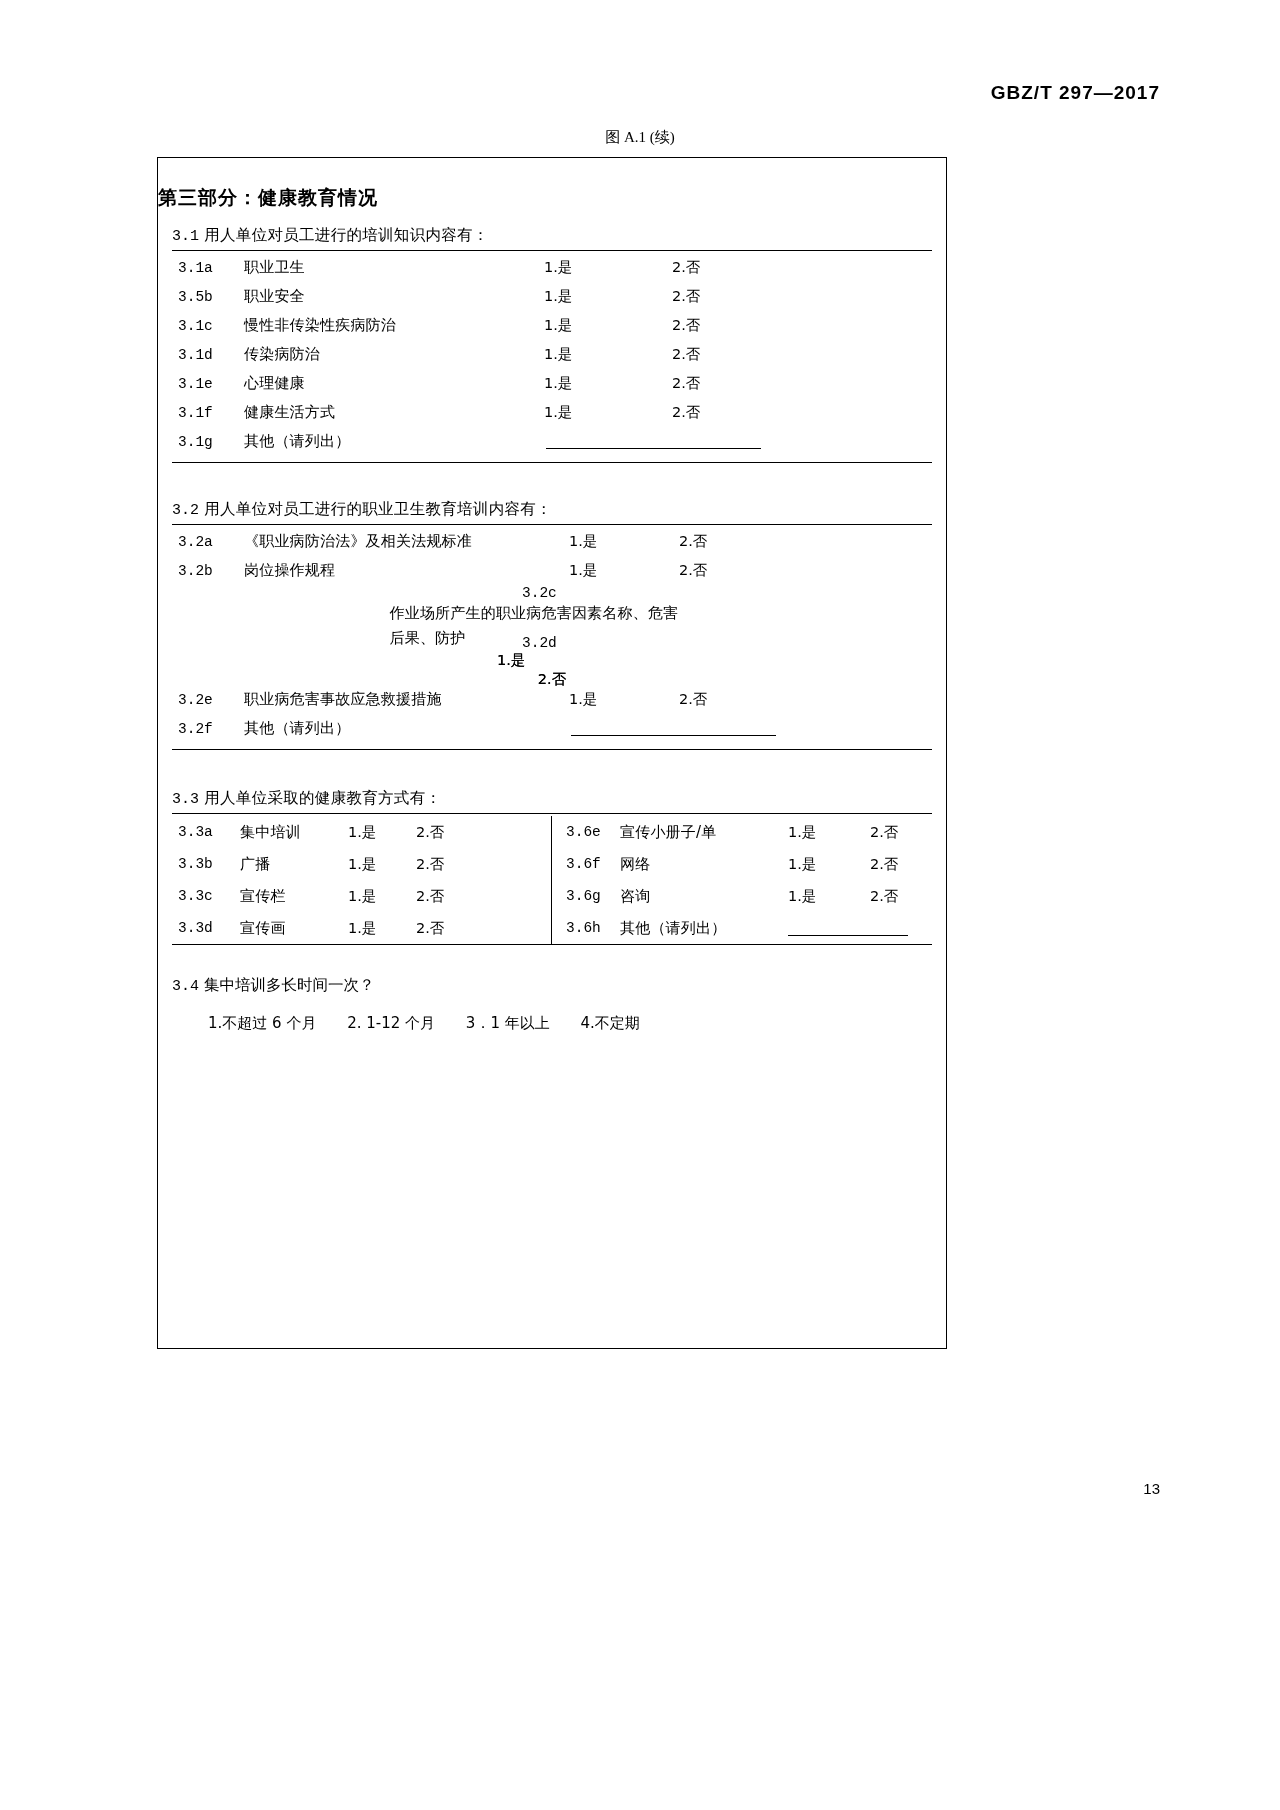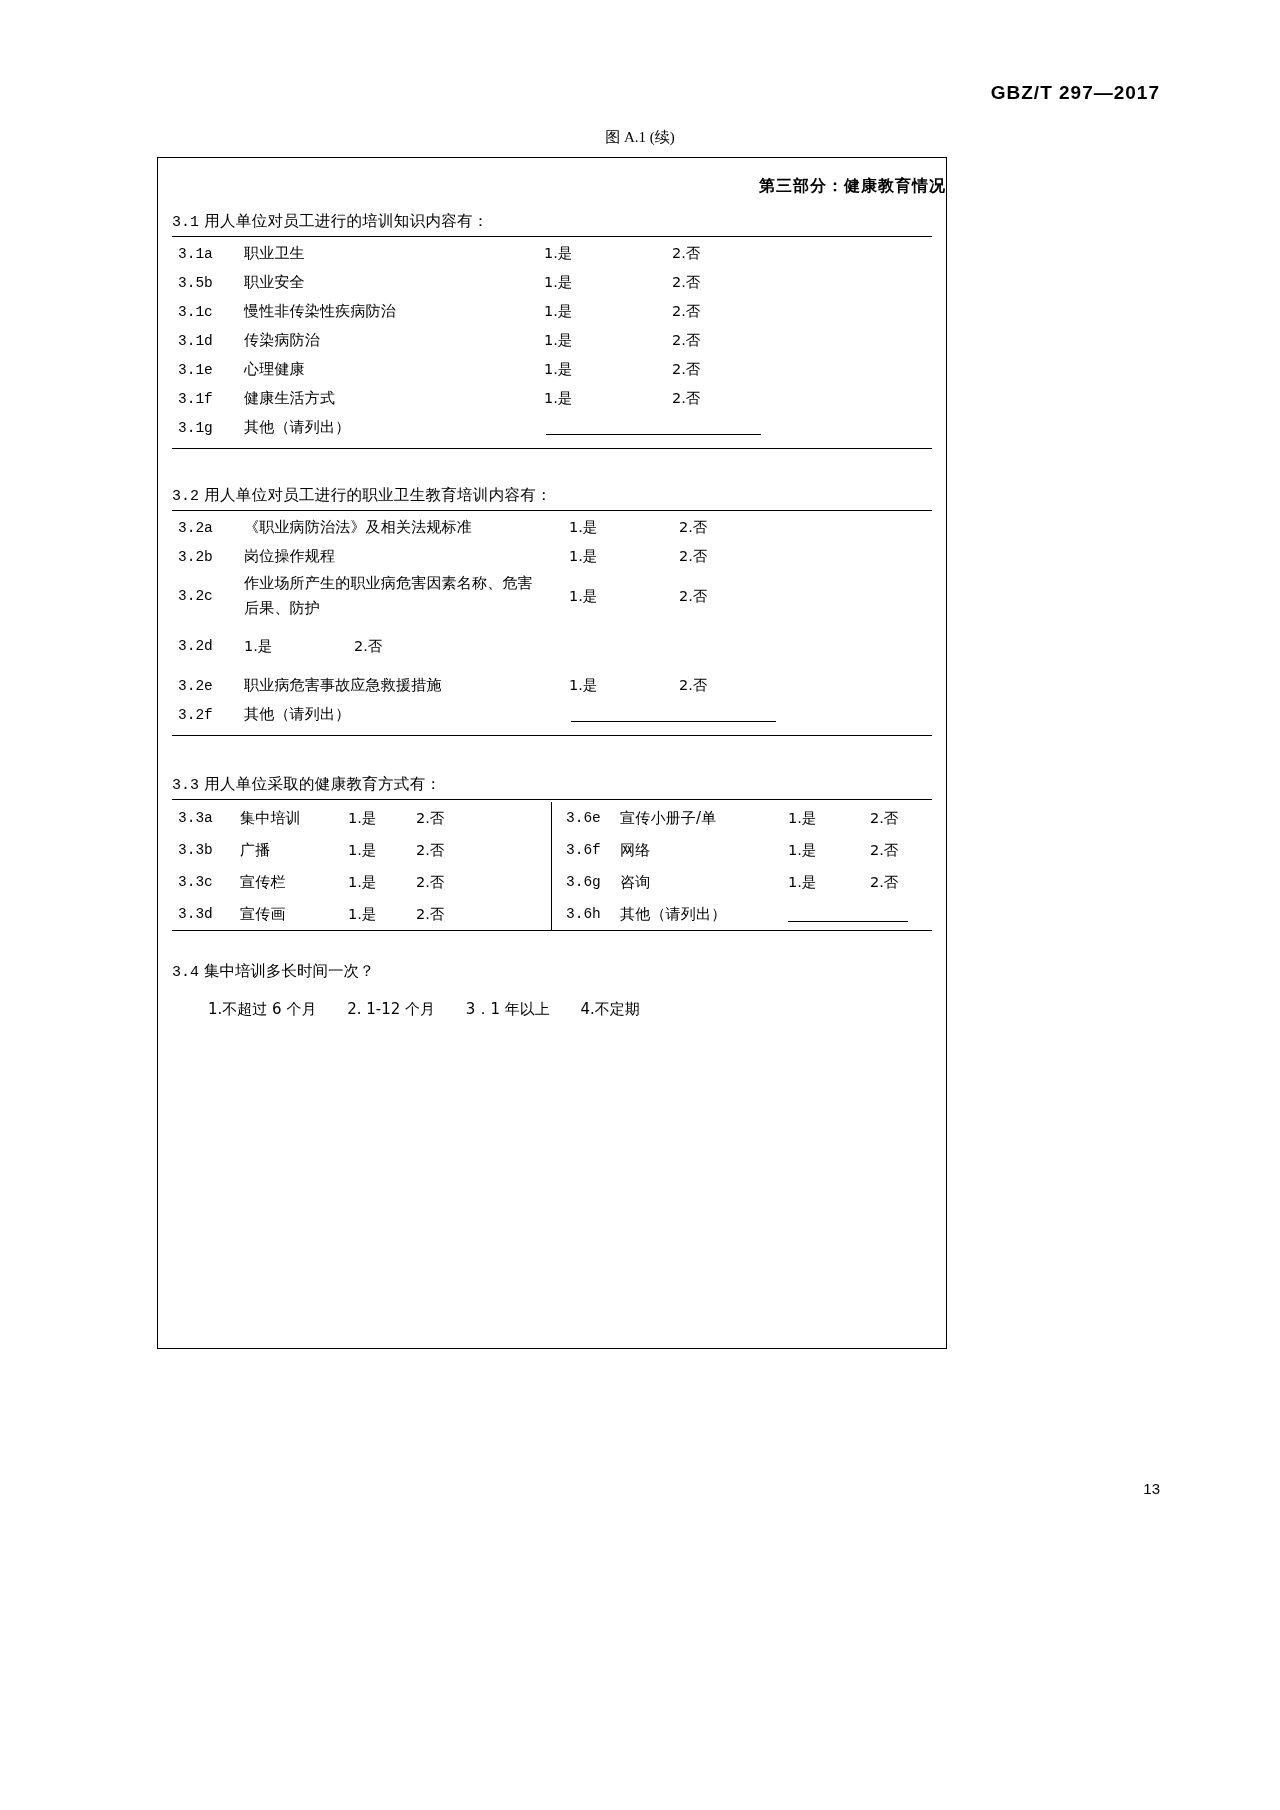--- a/index.html
+++ b/index.html
@@ -39,25 +39,25 @@
   .form-box {
     position: absolute;
     left: 157px;
     top: 157px;
     width: 790px;
     height: 1192px;
     border: 1.5px solid #000;
     box-sizing: border-box;
   }
   .box-title {
-    text-align: right;
-    font-size: 16px;
+    text-align: left;
+    font-size: 19px;
     font-weight: bold;
     font-family: "DejaVu Sans", sans-serif;
-    margin-top: 18px;
+    margin-top: 27px;
     letter-spacing: 1px;
   }
   .section {
     margin-top: 14px;
     padding: 0 14px;
   }
   .sec-heading {
     font-size: 15.5px;
     font-family: "DejaVu Sans", sans-serif;
     padding-bottom: 4px;
@@ -73,21 +73,21 @@
   .rows {
     border-bottom: 1.4px solid #000;
     padding-bottom: 6px;
   }
   .row {
     display: flex;
     align-items: center;
     height: 29px;
     font-size: 15px;
   }
-  .row.tall { height: 50px; }
+  .row.tall { height: 50px; flex-direction: column; }
   .code {
     width: 72px;
     font-family: "Liberation Mono", monospace;
     font-size: 14.5px;
     padding-left: 6px;
     box-sizing: border-box;
   }
   .label {
     font-family: "DejaVu Sans", sans-serif;
     font-size: 15px;

